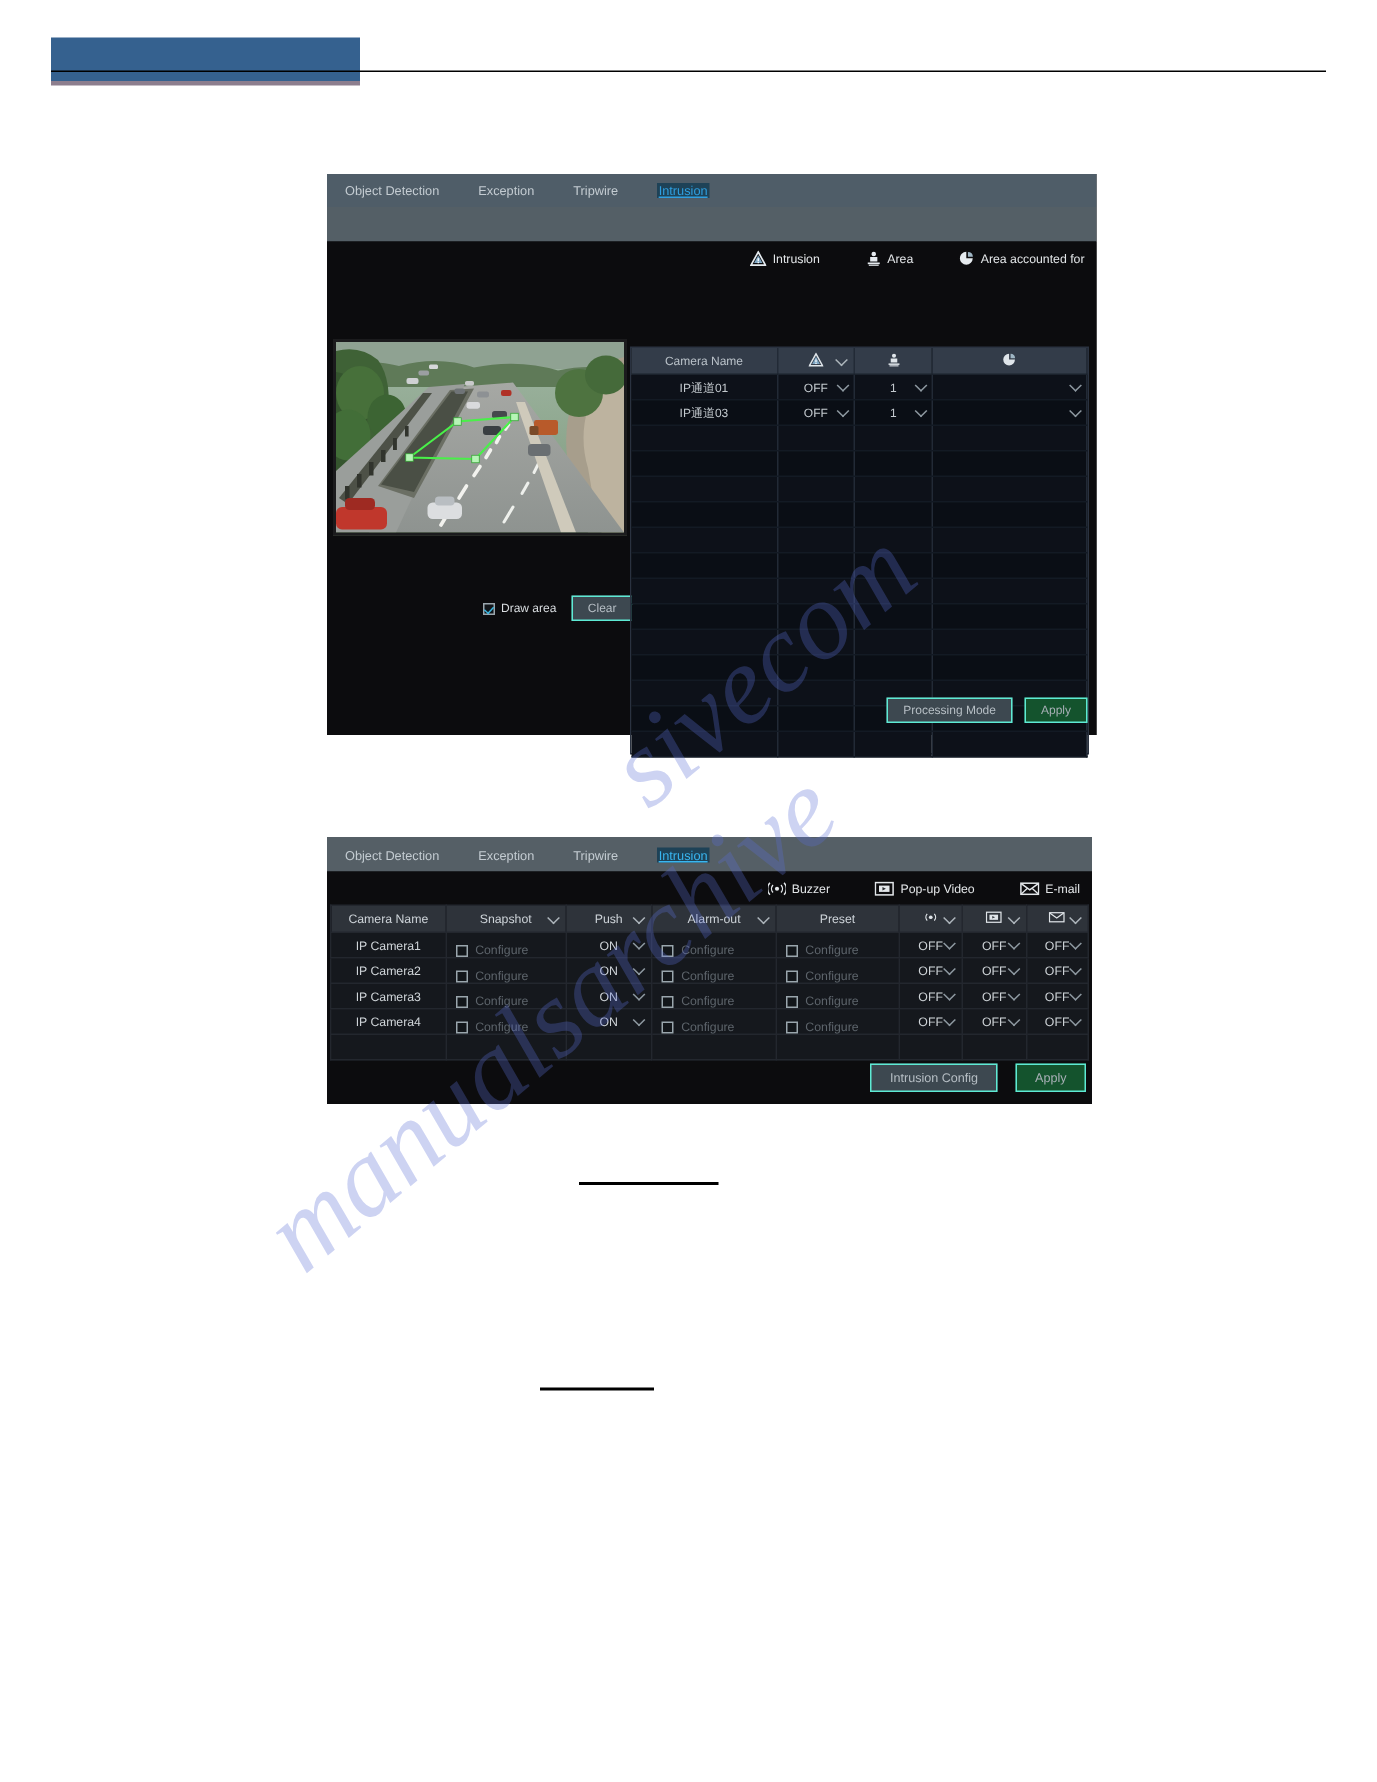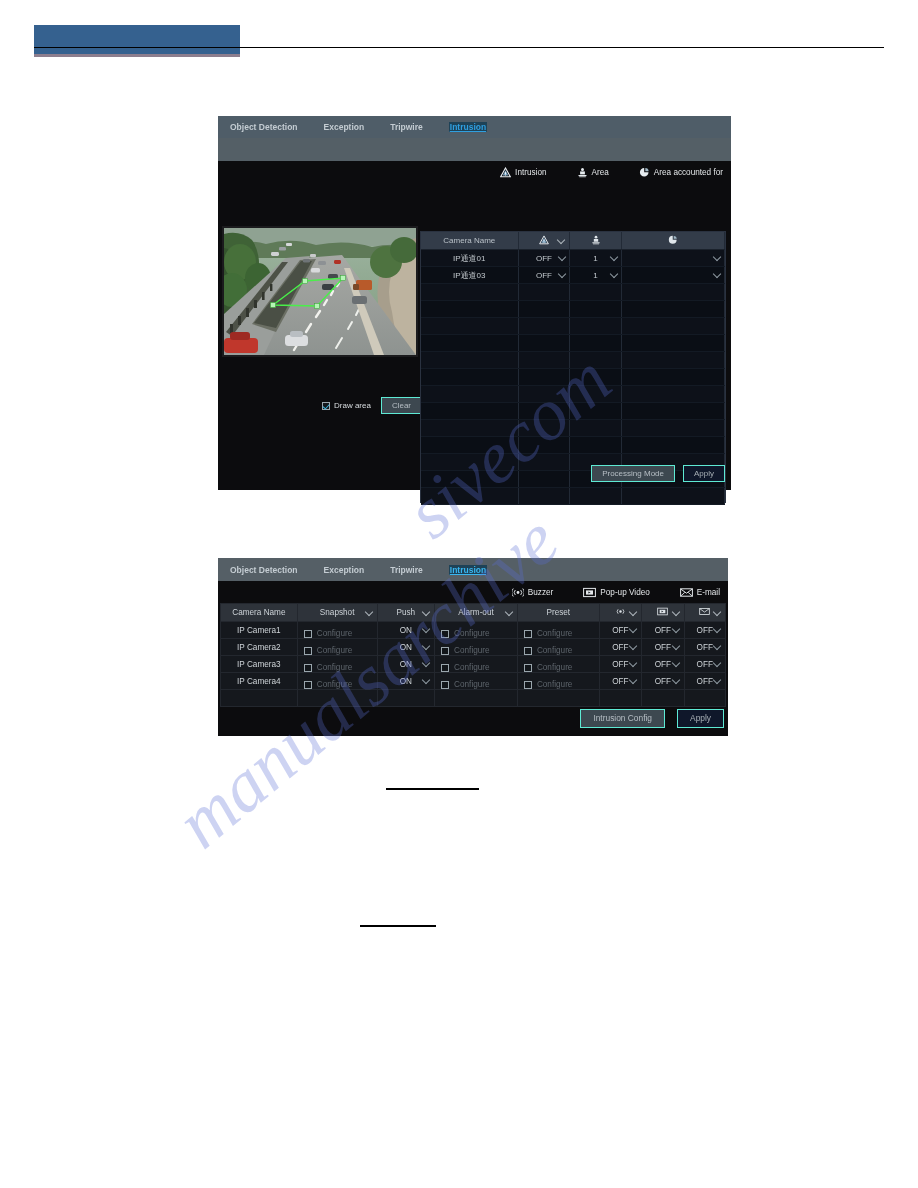--- a/index.html
+++ b/index.html
@@ -104,21 +104,20 @@
   }
   #panel-intrusion-alarm .tabbar {
     background: #555f66;
     height: 23px;
   }
   .tab {
     color: #c4ccd2;
     font-size: 8.5px;
     margin-right: 26px;
     white-space: nowrap;
-    font-weight: bold;
   }
   .tab.active {
     color: #39b6f0;
     background: #1e4257;
     text-decoration: underline;
     padding: 0 1px;
   }
   #panel-intrusion-settings .tab.active { color:#2f9fe0; }
 
   .tabbar-under {
@@ -199,21 +198,21 @@
   .btn {
     background: #3d4850;
     border: 1px solid #5eead4;
     color: #b6bec4;
     font-size: 8px;
     padding: 2px 10px;
     line-height: 11px;
     font-family: Liberation Sans, sans-serif;
     white-space: nowrap;
   }
-  .btn.primary { background:#0f172a; color:#a7afb5; }
+  .btn.primary { background:#14532d; color:#a7afb5; }
 
   
   #cam-grid {
     position: absolute;
     left: 202px;
     top: 70px;
     width: 306px;
     height: 272px;
     border: 1px solid #2a3240;
     box-sizing: border-box;

